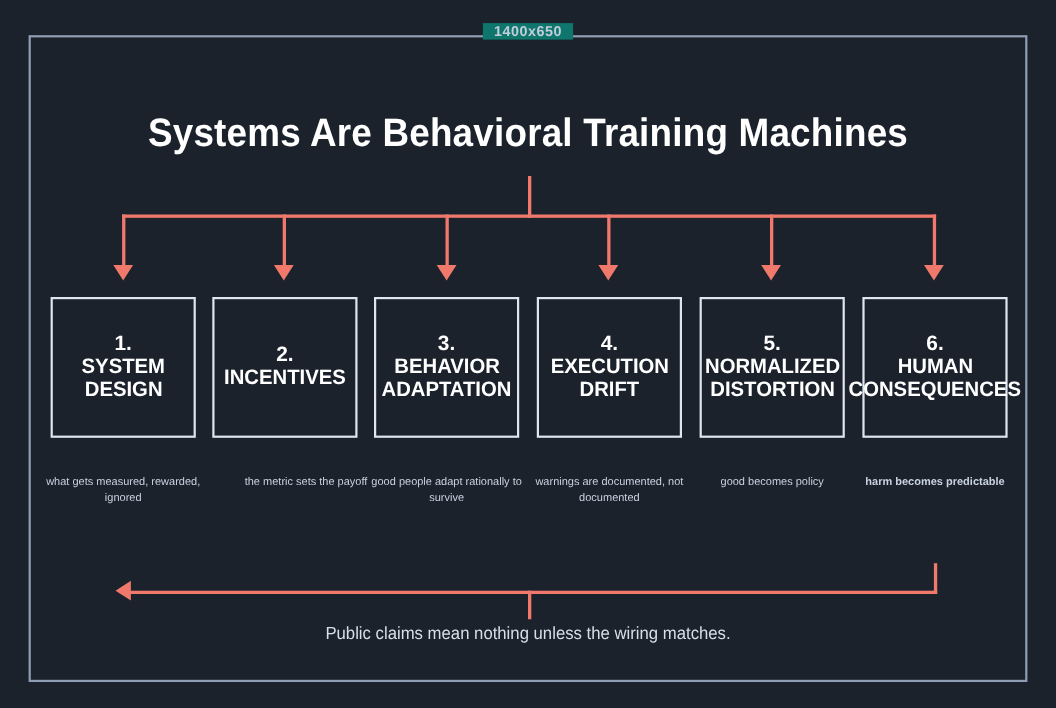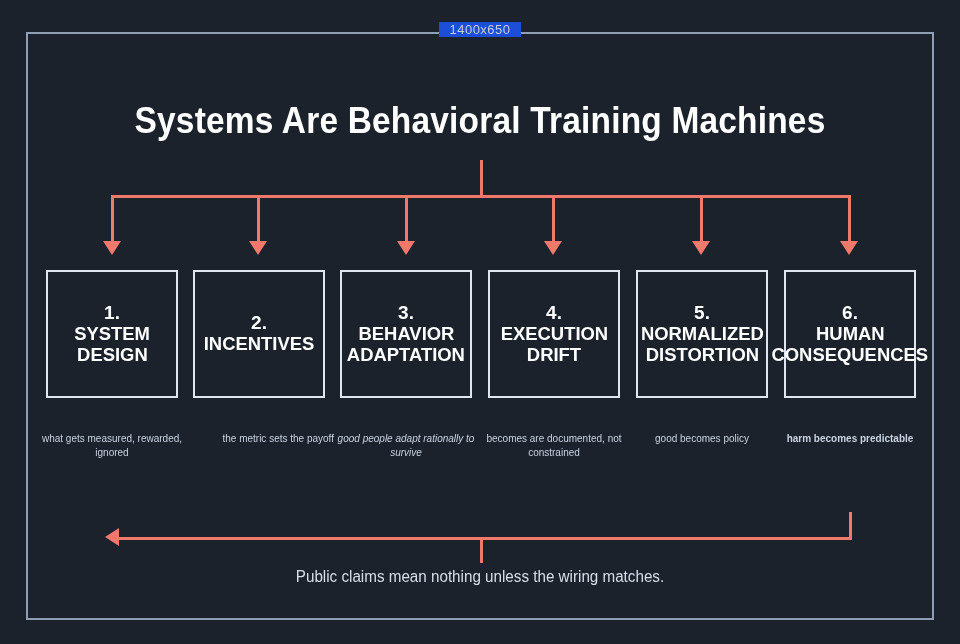--- a/index.html
+++ b/index.html
@@ -18,27 +18,27 @@
     border:2px solid #8e9eb4;
     box-sizing:border-box;
   }
   #dim-label{
     position:absolute;
     left:0;right:0;top:20px;
     text-align:center;
     pointer-events:none;
   }
   #dim-label span{
-    background:#1d4ed8;
+    background:#0f766e;
     color:#c3cedd;
     font-size:13px;
     letter-spacing:.5px;
     padding:0 10px;
     font-family:"Liberation Sans", sans-serif;
-    font-weight:400;
+    font-weight:700;
   }
   
   #title{
     position:absolute;
     left:0;right:0;top:100px;
     text-align:center;
     color:#ffffff;
     font-size:36px;
     font-weight:bold;
     letter-spacing:.2px;
@@ -161,22 +161,22 @@
   <div class="stage-title">DISTORTION</div>
 </div>
 <div class="stage-box" style="left:784px;">
   <div class="stage-num">6.</div>
   <div class="stage-title">HUMAN</div>
   <div class="stage-title">CONSEQUENCES</div>
 </div>
 
 <div class="caption" style="left:37px;">what gets measured, rewarded, ignored</div>
 <div class="caption" style="left:184px;text-align:right;">the metric sets the payoff</div>
-<div class="caption" style="left:331px;font-style:italic;">good people adapt rationally to survive</div>
-<div class="caption" style="left:479px;">becomes are documented, not constrained</div>
+<div class="caption" style="left:331px;">good people adapt rationally to survive</div>
+<div class="caption" style="left:479px;">warnings are documented, not documented</div>
 <div class="caption" style="left:627px;">good becomes policy</div>
 <div class="caption" style="left:775px;font-weight:bold;">harm becomes predictable</div>
 
 <div class="ln vline" style="left:849px;top:512px;height:28px;"></div>
 <div class="ln hline" style="left:118px;top:537px;width:734px;height:3px;"></div>
 <div class="arrow-left" style="left:105px;top:528px;"></div>
 <div class="ln vline" style="left:480px;top:537px;height:26px;"></div>
 
 <div id="footer">Public claims mean nothing unless the wiring matches.</div>
 

